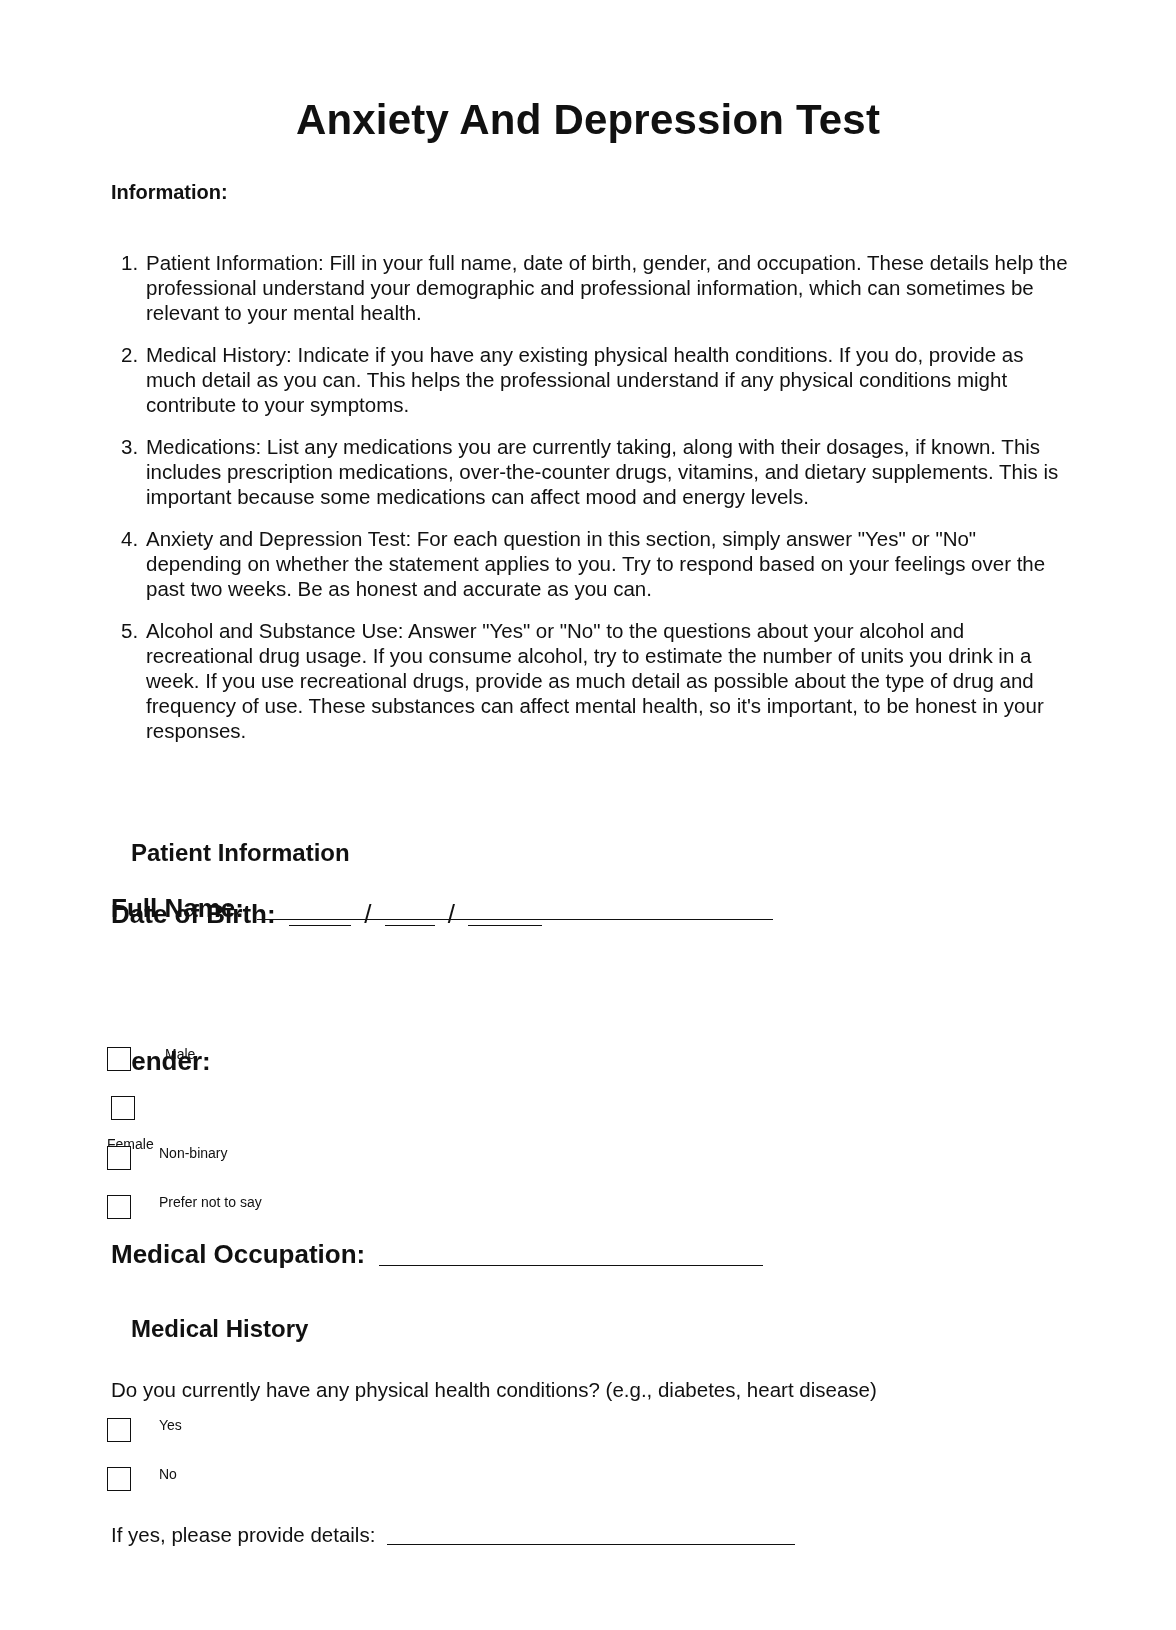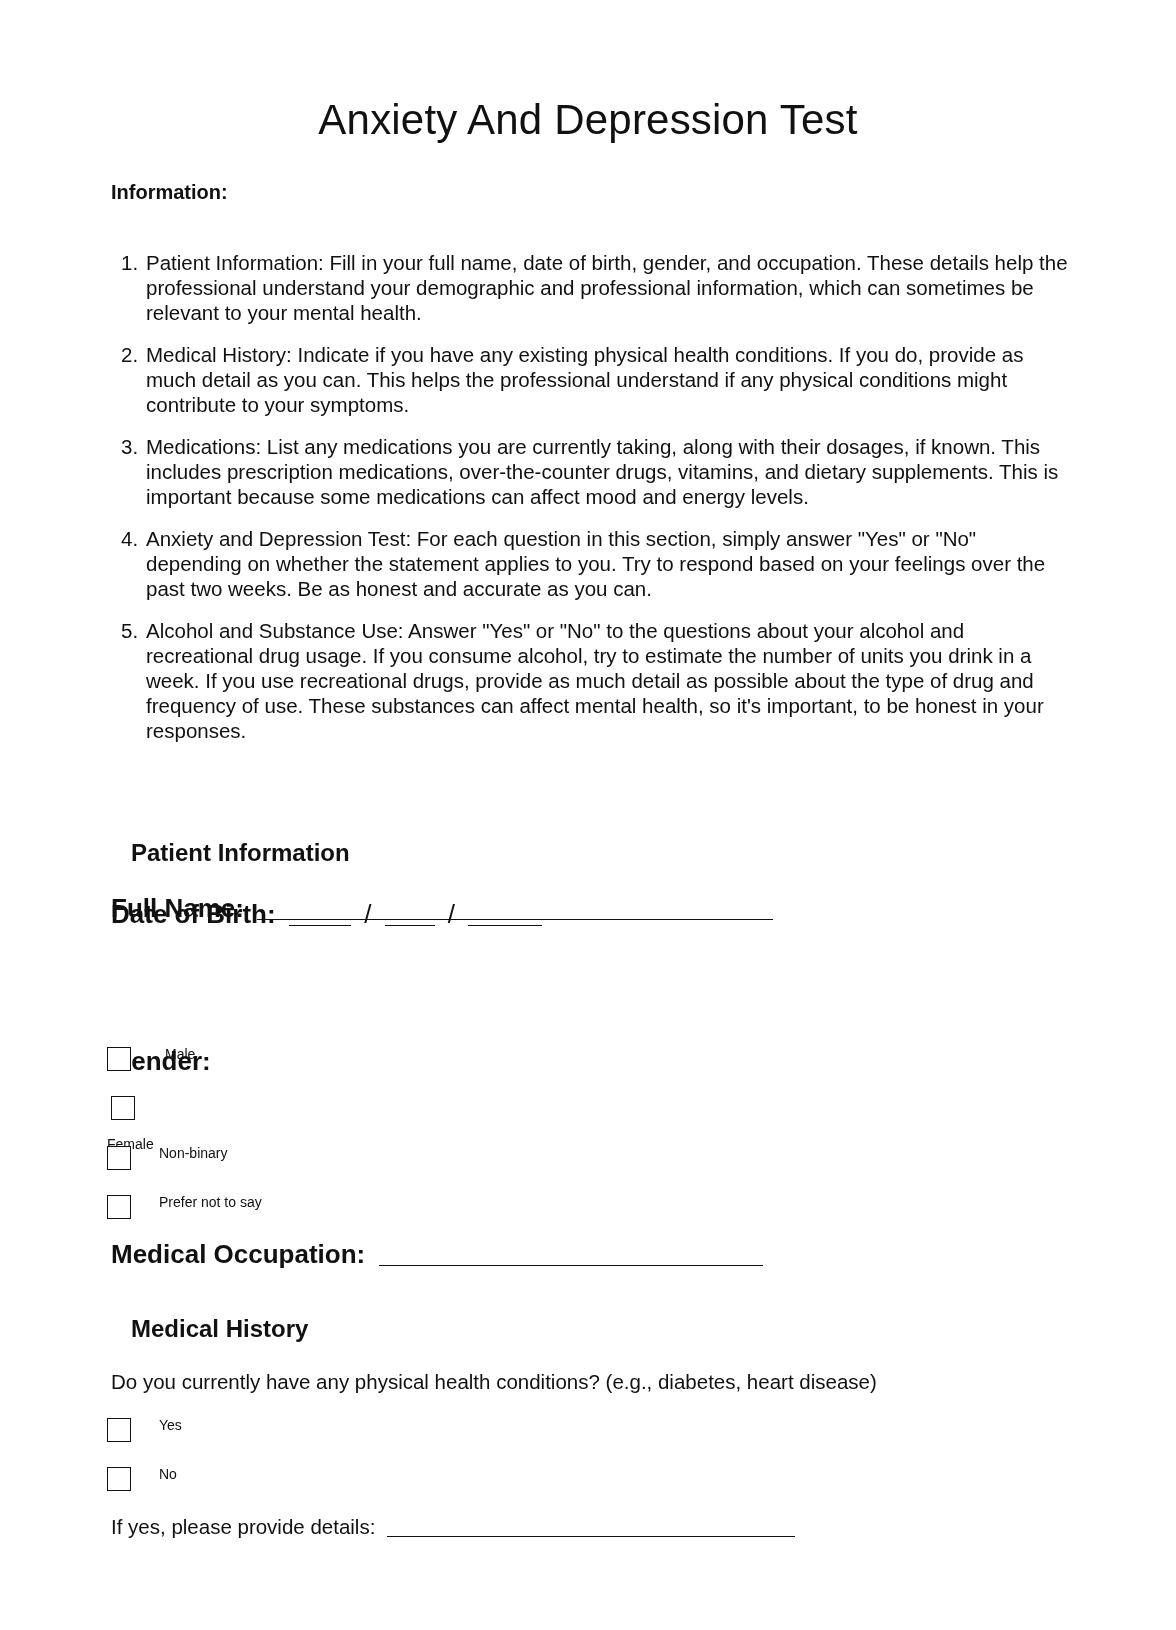--- a/index.html
+++ b/index.html
@@ -20,21 +20,21 @@
       left: 0; top: 0;
       width: 1176px;
       height: 1630px;
     }
     .title {
       position: absolute;
       left: 0;
       width: 1176px;
       top: 94px;
       text-align: center;
-      font-weight: normal;
+      font-weight: bold;
       font-size: 42px;
       line-height: 52px;
       letter-spacing: 0.2px;
     }
     .instructions-label {
       position: absolute;
       left: 111px;
       top: 180px;
       font-weight: bold;
       font-size: 20px;
@@ -113,20 +113,21 @@
     .check-label {
       position: relative;
       top: -2px;
     }
     .plain-text {
       position: absolute;
       left: 111px;
       font-size: 20.5px;
       line-height: 26px;
       white-space: nowrap;
+      margin-top: 8px;
     }
   </style>
 </head>
 <body>
 
 <div class="page">
 
   <div class="title">Anxiety And Depression Test</div>
 
   <div class="instructions-label">Information:</div>

